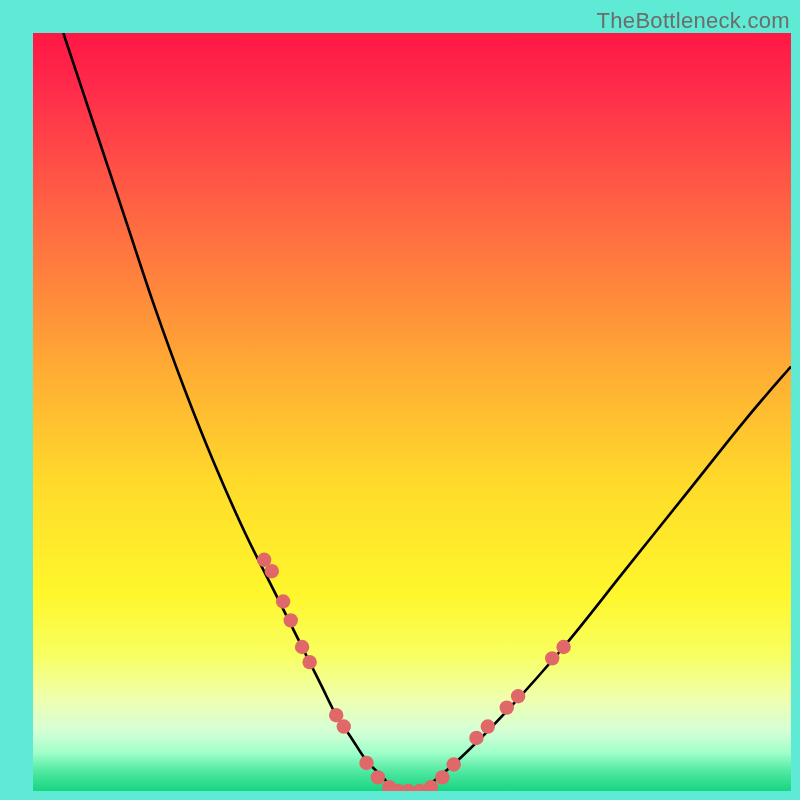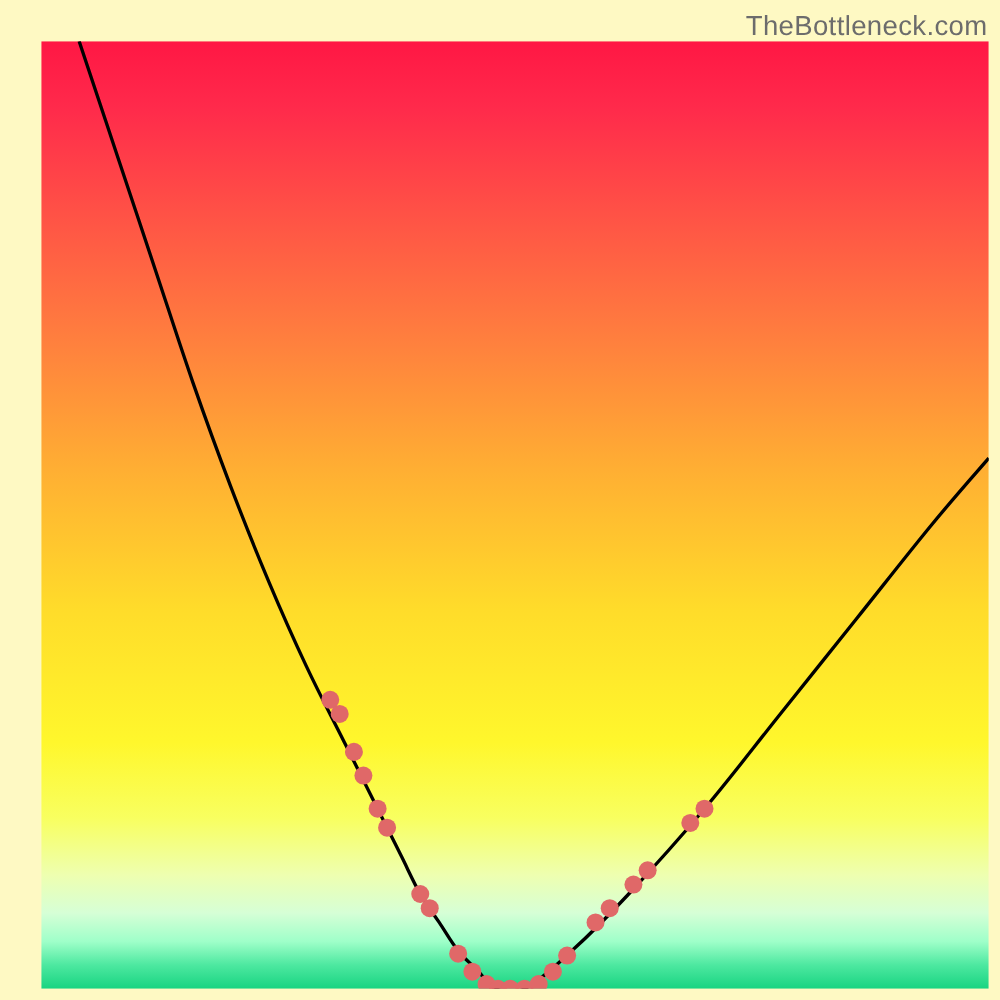--- a/index.html
+++ b/index.html
@@ -8,21 +8,21 @@
     width: 800px;
     height: 800px;
     overflow: hidden;
     background: #000;
     font-family: Arial, Helvetica, sans-serif;
   }
   .frame {
     position: relative;
     width: 800px;
     height: 800px;
-    background: #fef9c3;
+    background: #5eead4;
   }
   .plot {
     position: absolute;
     left: 33px;
     top: 33px;
     width: 758px;
     height: 758px;
   }
   .gradient {
     position: absolute;

